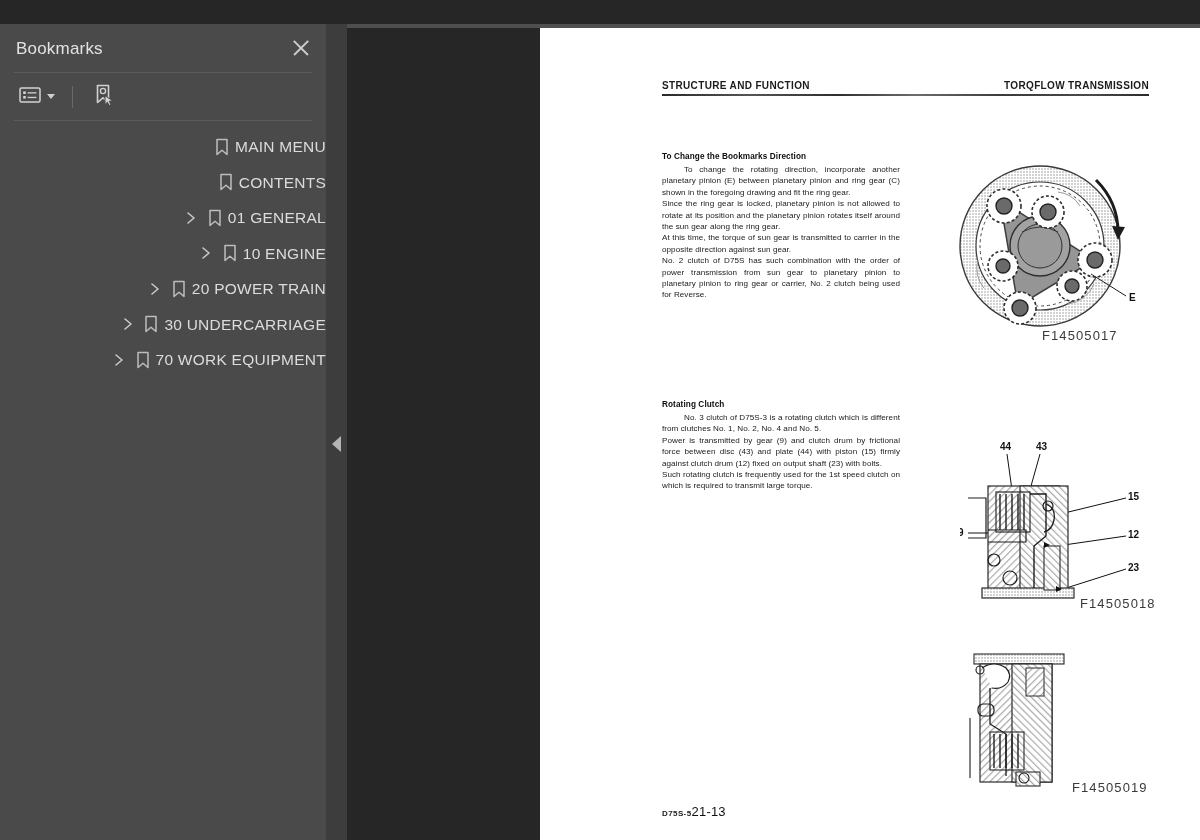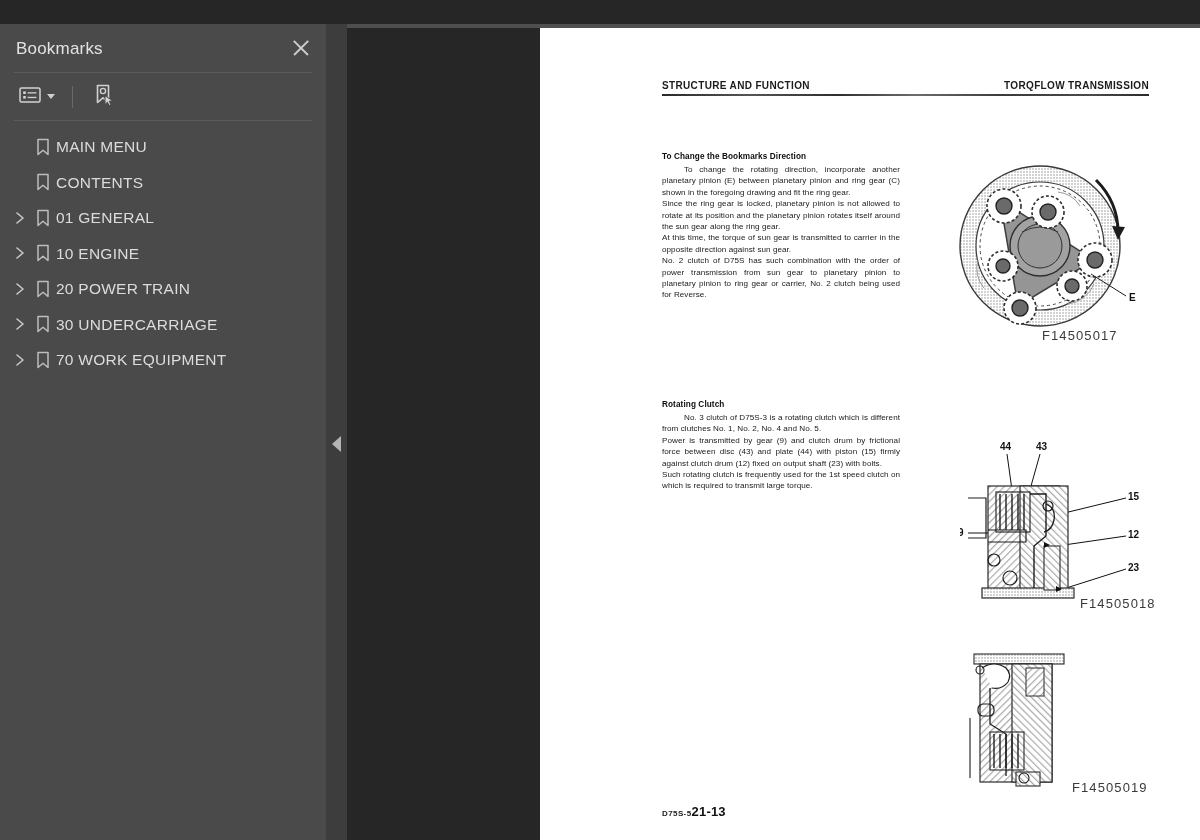--- a/index.html
+++ b/index.html
@@ -93,20 +93,21 @@
   #bm-list {
     padding-top: 8px;
   }
   .bm-row {
     display: flex;
     align-items: center;
     height: 35.5px;
     padding-left: 10px;
     cursor: pointer;
     box-sizing: border-box;
+    justify-content: flex-end;
   }
   .chevron {
     width: 20px;
     flex: 0 0 20px;
     display: flex;
     align-items: center;
     justify-content: center;
   }
   .chevron svg { display:block; }
   .bm-ico {
@@ -222,21 +223,21 @@
 
   .pg-footer {
     position: absolute;
     left: 122px; bottom: 45px;
     width: 487px;
     display: flex;
     justify-content: flex-start;
     align-items: baseline;
   }
   .footer-left  { font-size: 8px; font-weight: bold; color: #222; letter-spacing: .4px; }
-  .footer-right { font-size: 13px; font-weight: bold; color: #111; letter-spacing: .2px; }
+  .footer-right { font-size: 13px; font-weight: normal; color: #111; letter-spacing: .2px; }
 
   
   #watermark {
     position: absolute;
     left: 78px;      
     top: 394px;
     font-size: 41px;
     font-weight: bold;
     color: #2b8aea;
     letter-spacing: -0.5px;

